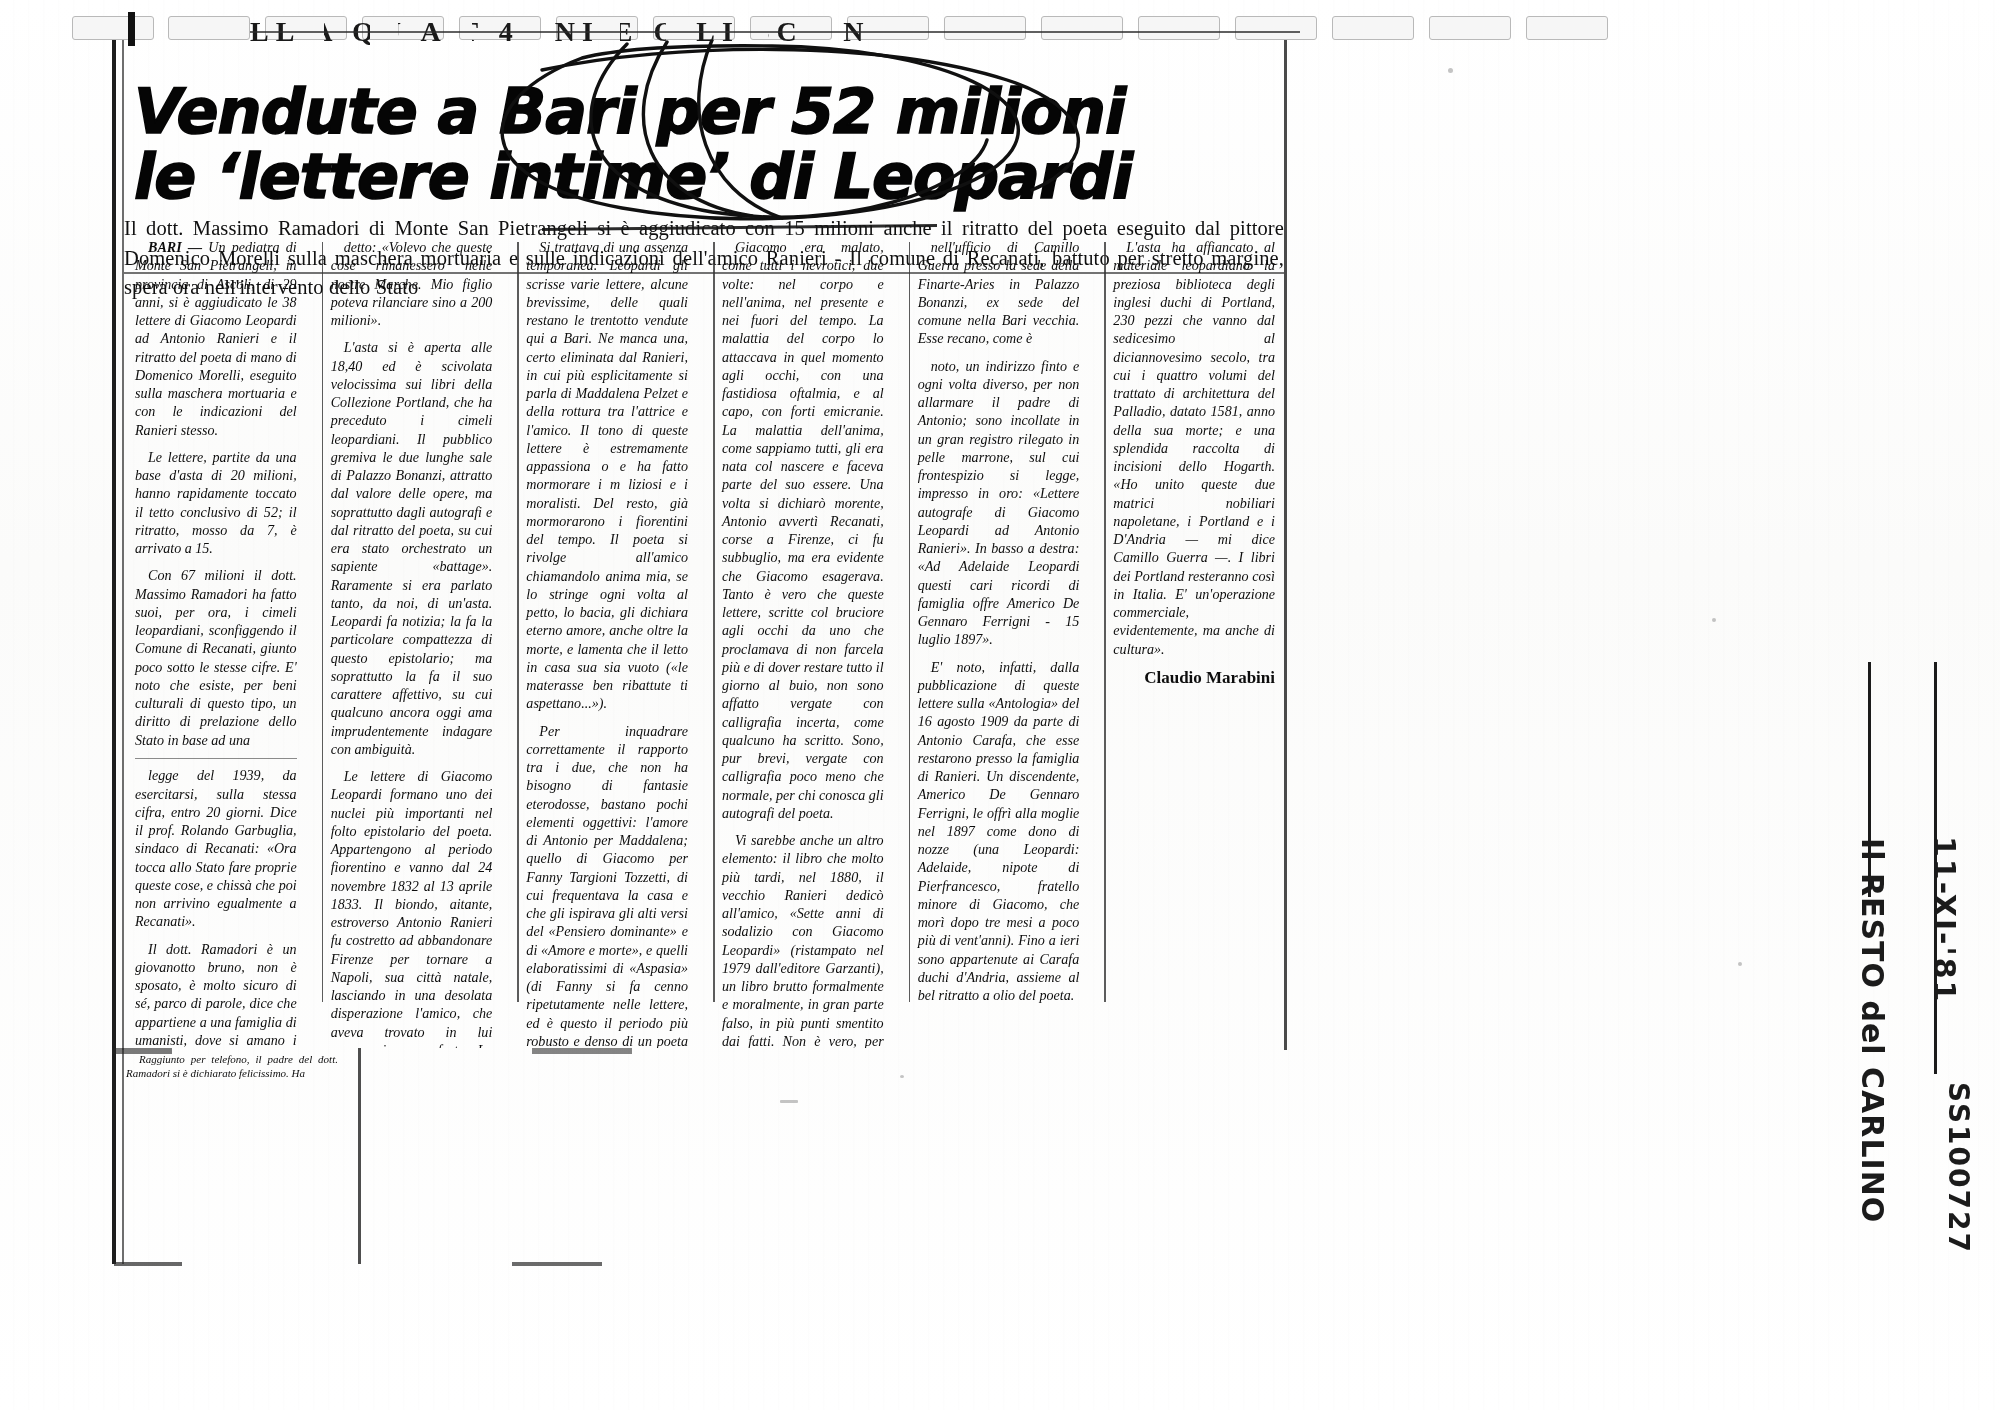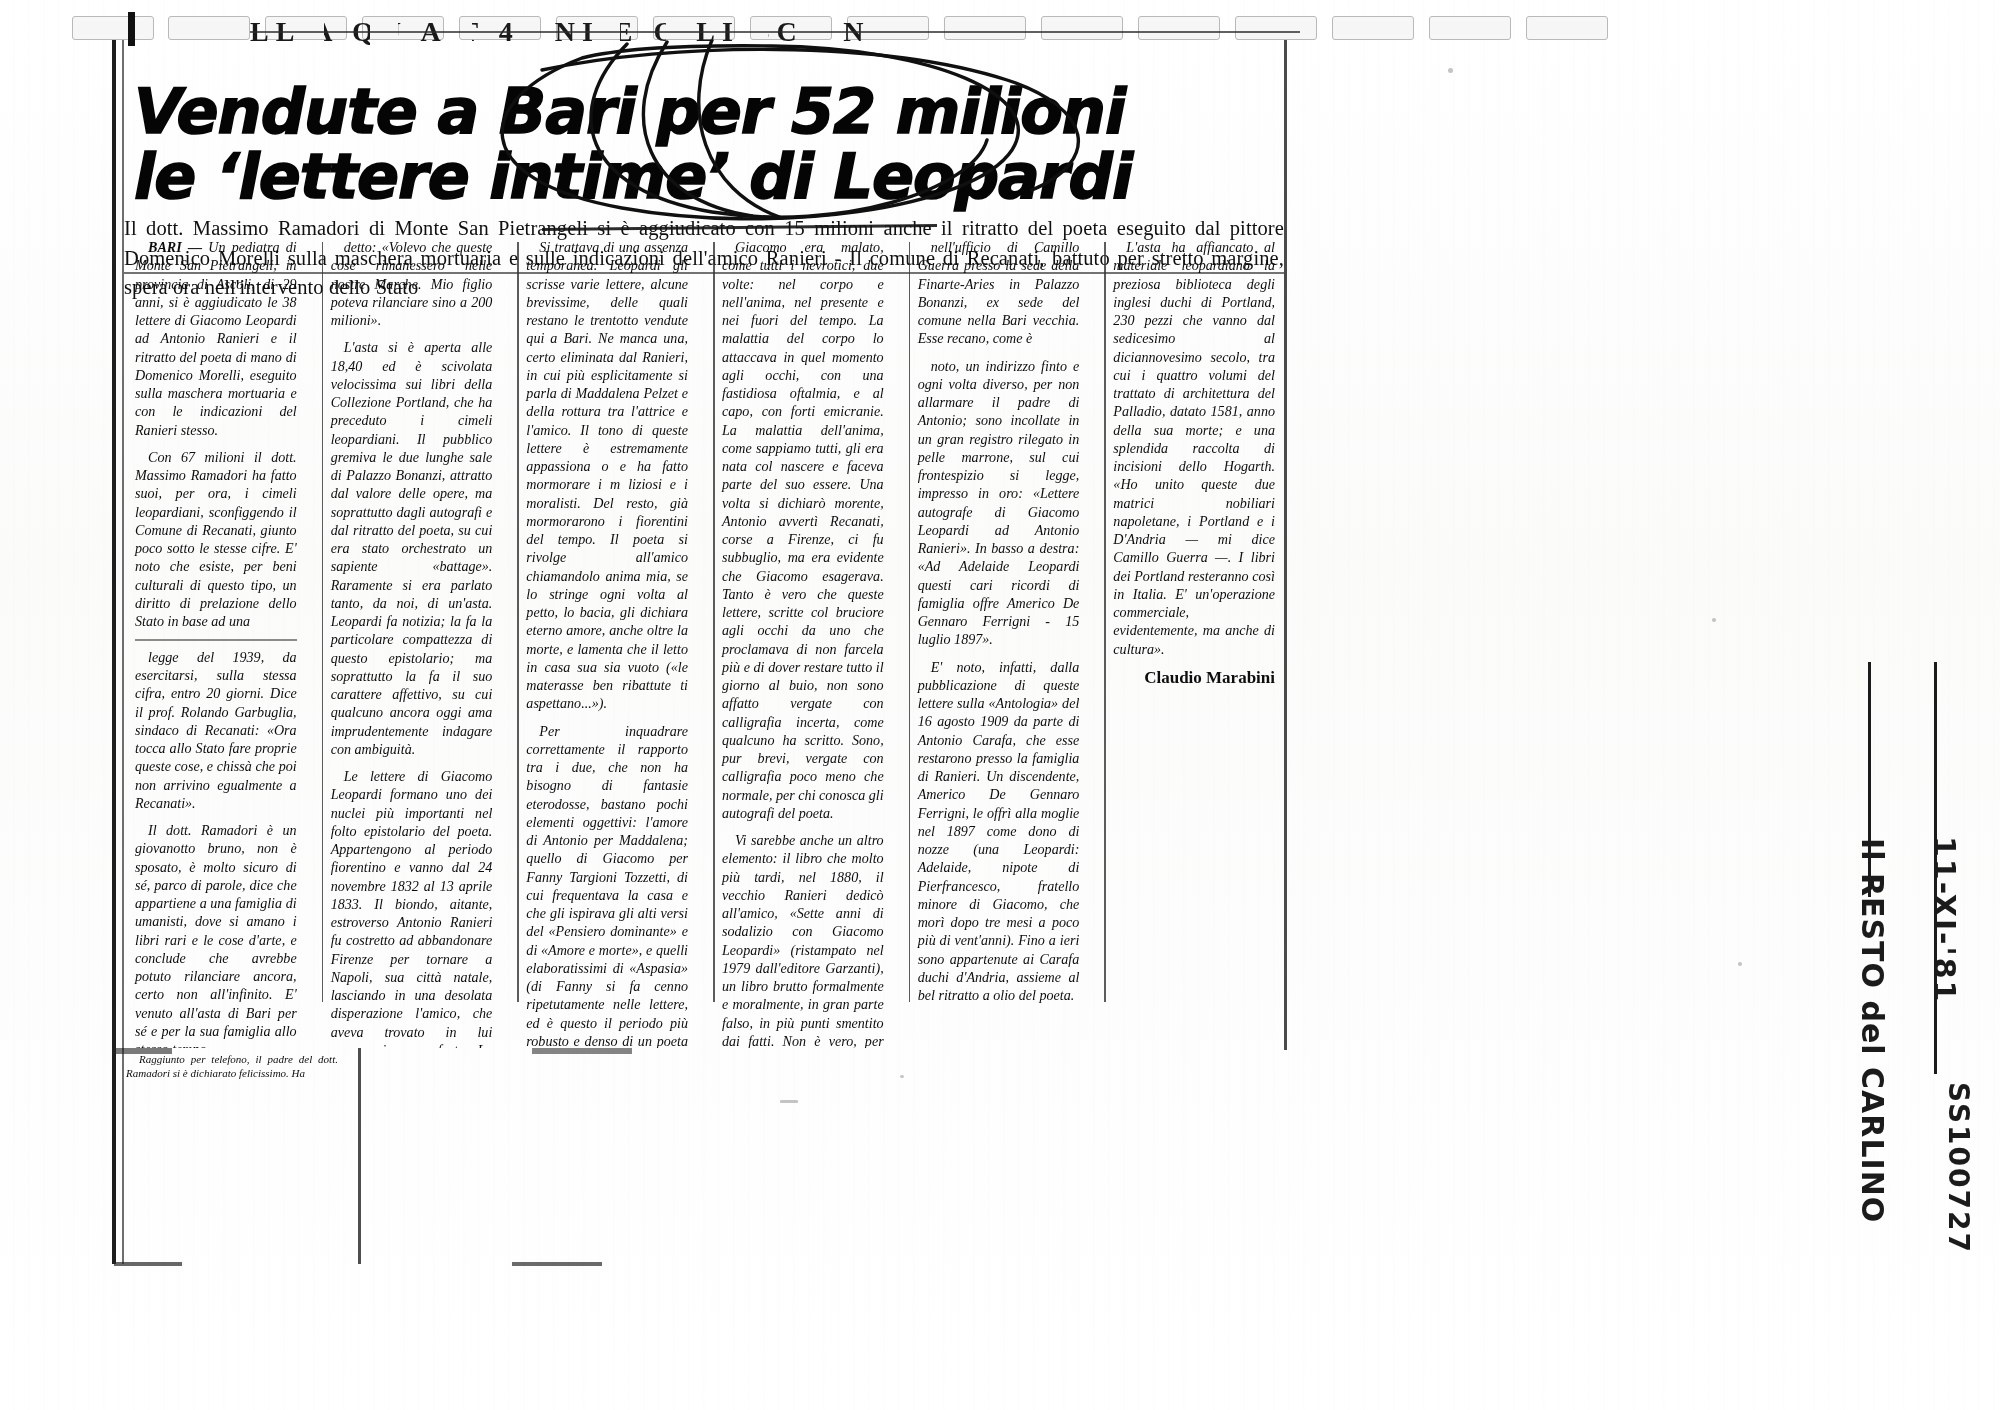--- a/index.html
+++ b/index.html
@@ -205,20 +205,21 @@
     </svg>
 
     <div id="deck">Il dott. Massimo Ramadori di Monte San Pietrangeli si è aggiudicato con 15 milioni anche il ritratto del poeta eseguito dal pittore Domenico Morelli sulla maschera mortuaria e sulle indicazioni dell'amico Ranieri - Il comune di Recanati, battuto per stretto margine, spera ora nell'intervento dello Stato</div>
     <div id="deckstrike"></div>
     <div id="deckrule"></div>
 
     <div id="cols">
 
       <div class="col">
         <p class="lead"><span class="city">BARI — </span><span>Un pediatra di Monte San Pietrangeli, in provincia di Ascoli, di 29 anni, si è aggiudicato le 38 lettere di Giacomo Leopardi ad Antonio Ranieri e il ritratto del poeta di mano di Domenico Morelli, eseguito sulla maschera mortuaria e con le indicazioni del Ranieri stesso.</span></p>
+        <p>Le lettere, partite da una base d'asta di 20 milioni, hanno rapidamente toccato il tetto conclusivo di 52; il ritratto, mosso da 7, è arrivato a 15.</p>
         <p>Con 67 milioni il dott. Massimo Ramadori ha fatto suoi, per ora, i cimeli leopardiani, sconfiggendo il Comune di Recanati, giunto poco sotto le stesse cifre. E' noto che esiste, per beni culturali di questo tipo, un diritto di prelazione dello Stato in base ad una</p>
         <div class="hrule"></div>
         <p>legge del 1939, da esercitarsi, sulla stessa cifra, entro 20 giorni. Dice il prof. Rolando Garbuglia, sindaco di Recanati: «Ora tocca allo Stato fare proprie queste cose, e chissà che poi non arrivino egualmente a Recanati».</p>
         <p>Il dott. Ramadori è un giovanotto bruno, non è sposato, è molto sicuro di sé, parco di parole, dice che appartiene a una famiglia di umanisti, dove si amano i libri rari e le cose d'arte, e conclude che avrebbe potuto rilanciare ancora, certo non all'infinito. E' venuto all'asta di Bari per sé e per la sua famiglia allo stesso tempo.</p>
       </div>
 
       <div class="col">
         <p>detto: «Volevo che queste cose rimanessero nelle nostre Marche. Mio figlio poteva rilanciare sino a 200 milioni».</p>
         <p>L'asta si è aperta alle 18,40 ed è scivolata velocissima sui libri della Collezione Portland, che ha preceduto i cimeli leopardiani. Il pubblico gremiva le due lunghe sale di Palazzo Bonanzi, attratto dal valore delle opere, ma soprattutto dagli autografi e dal ritratto del poeta, su cui era stato orchestrato un sapiente «battage». Raramente si era parlato tanto, da noi, di un'asta. Leopardi fa notizia; la fa la particolare compattezza di questo epistolario; ma soprattutto la fa il suo carattere affettivo, su cui qualcuno ancora oggi ama imprudentemente indagare con ambiguità.</p>
         <p>Le lettere di Giacomo Leopardi formano uno dei nuclei più importanti nel folto epistolario del poeta. Appartengono al periodo fiorentino e vanno dal 24 novembre 1832 al 13 aprile 1833. Il biondo, aitante, estroverso Antonio Ranieri fu costretto ad abbandonare Firenze per tornare a Napoli, sua città natale, lasciando in una desolata disperazione l'amico, che aveva trovato in lui compagnia e conforto. Lo chiamavano a Napoli pressanti questioni familiari, prima fra tutte quella economica, da cui dipendeva la sua possibilità di soggiorno fuori dal nucleo familiare.</p>

